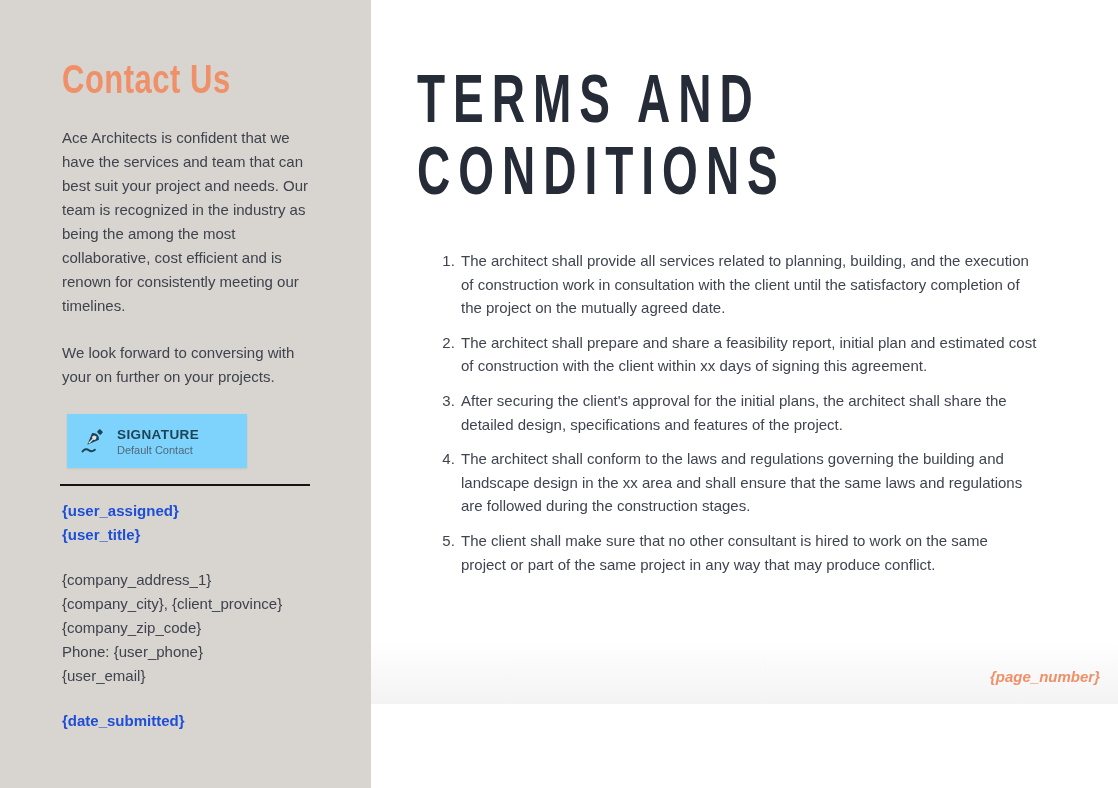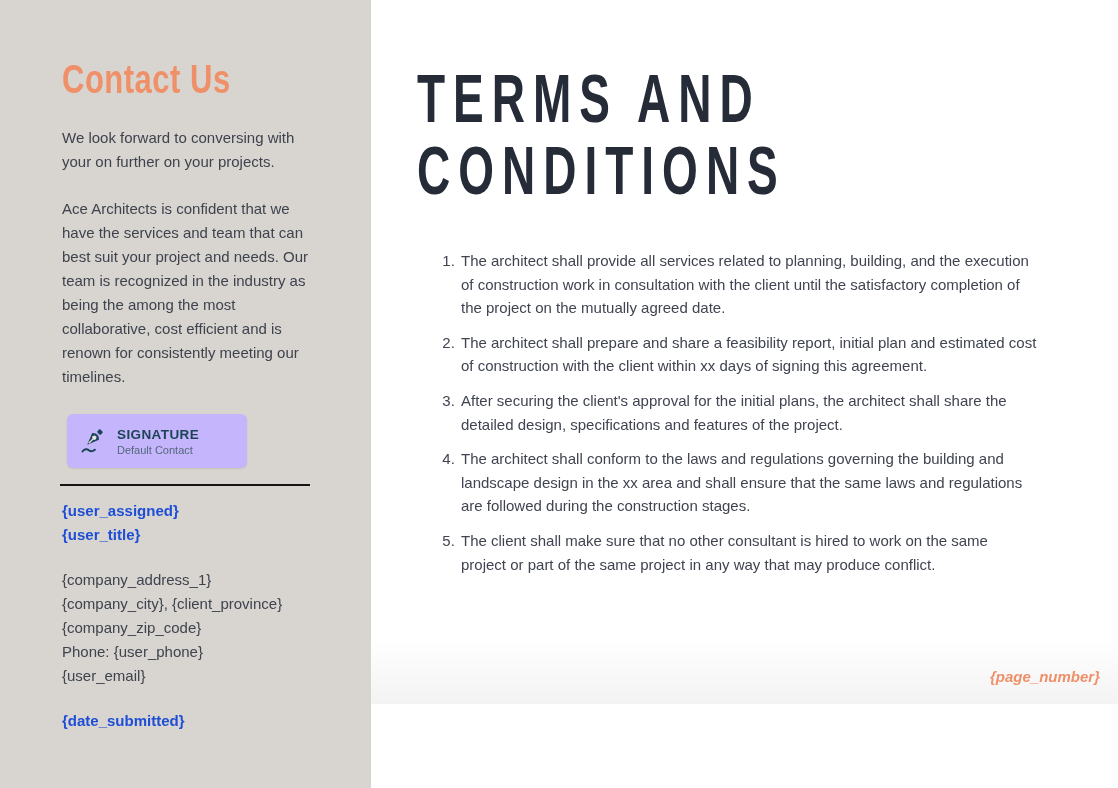--- a/index.html
+++ b/index.html
@@ -32,21 +32,21 @@
     transform:scaleY(1.32);transform-origin:left top;
     white-space:nowrap;
   }
   .para{
     width:252px;margin:0 0 23px 0;
     font-size:15px;line-height:24px;color:var(--body_text,#3e434e);
   }
   .sig-card{
     margin-top:25px;margin-left:5px;
     width:180px;height:54px;
-    background:#c4b5fd;border-radius:6px;
+    background:#7dd3fc;border-radius:0;
     box-shadow:0 1px 2px rgba(0,0,0,.08);
     display:flex;align-items:center;gap:9px;
     padding-left:13px;cursor:pointer;
   }
   .sig-icon{width:28px;height:28px;flex:0 0 28px;display:block;}
   .sig-label{
     font-size:13.5px;font-weight:700;letter-spacing:.4px;
     color:var(--sig_navy,#1d4456);
   }
   .sig-sub{font-size:11px;color:#53687a;margin-top:2px;}
@@ -84,23 +84,23 @@
   }
 </style>
 </head>
 <body>
 
 <div class="canvas">
 
   <aside class="sidebar">
     <h1 class="contact-heading">Contact Us</h1>
 
+    <p class="para">Ace Architects is confident that we have the services and team that can best suit your project and needs. Our team is recognized in the industry as being the among the most collaborative, cost efficient and is renown for consistently meeting our timelines.</p>
+
     <p class="para">We look forward to conversing with your on further on your projects.</p>
-
-    <p class="para">Ace Architects is confident that we have the services and team that can best suit your project and needs. Our team is recognized in the industry as being the among the most collaborative, cost efficient and is renown for consistently meeting our timelines.</p>
 
     <div class="sig-card">
       <svg class="sig-icon" viewBox="0 0 28 28" xmlns="http://www.w3.org/2000/svg" aria-hidden="true">
         <g transform="rotate(45 14 11)">
           <rect x="11.6" y="0.5" width="4.8" height="4.2" rx="1" fill="#1d4456"></rect>
           <path d="M14 20.5 L9.2 8.8 Q14 3.6 18.8 8.8 Z" fill="#1d4456"></path>
           <circle cx="14" cy="10.6" r="2.1" fill="#e7e6e5"></circle>
           <rect x="13.4" y="12.4" width="1.2" height="6" fill="#e7e6e5"></rect>
         </g>
         <path d="M2.5 24.5 q3.2 -4 6.4 -1.2 q2.6 2.2 6 -0.6" fill="none" stroke="#1d4456" stroke-width="2" stroke-linecap="round"></path>

